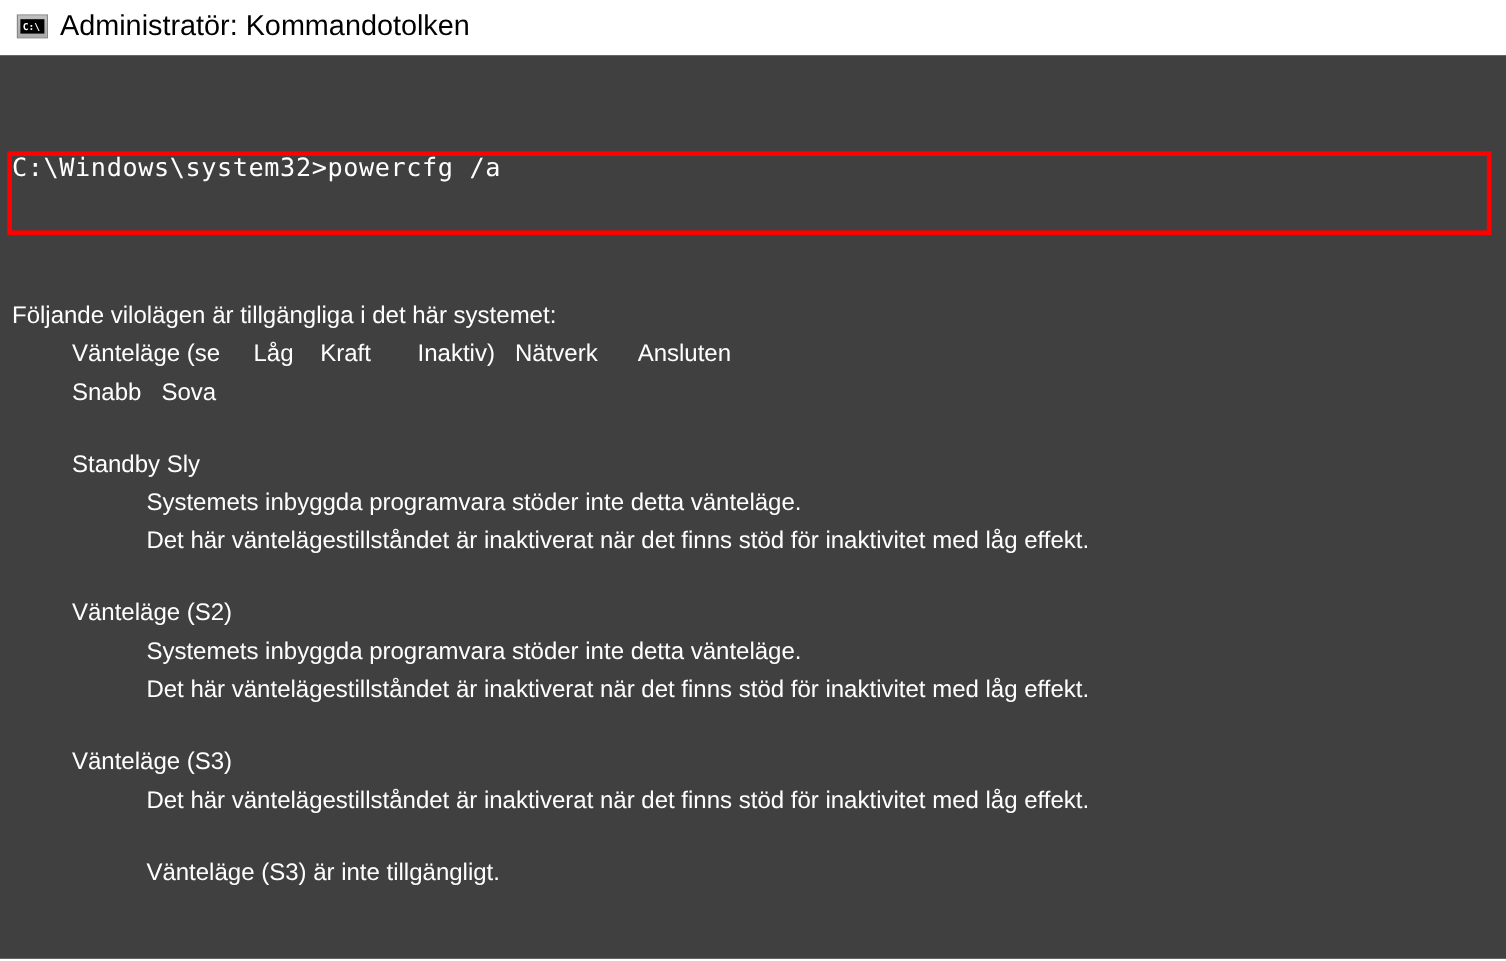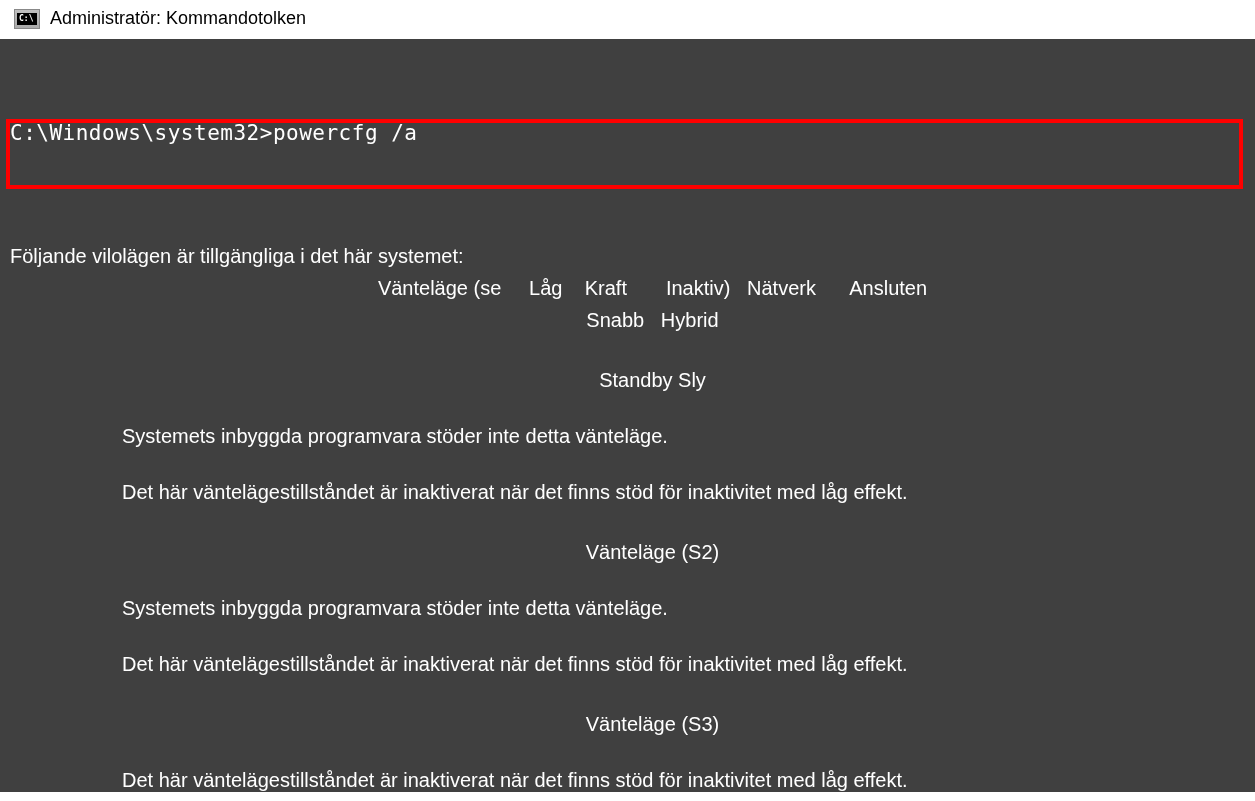--- a/index.html
+++ b/index.html
@@ -36,21 +36,21 @@
       width: 20px;
       height: 12px;
       font-size: 8px;
       display: flex;
       align-items: center;
       justify-content: flex-start;
       padding-left: 2px;
       font-family: monospace;
     }
     .title-text {
-      font-size: 18px;
+      font-size: 24px;
       color: #000;
     }
     .terminal {
       background: #404040;
       color: #ffffff;
       font-family: Consolas, "Lucida Console", monospace;
       font-size: 21px;
       line-height: 1.45;
       padding: 18px 10px 10px 10px;
       height: calc(801px - 48px);
@@ -69,22 +69,22 @@
       width: 1237px;
       height: 70px;
       pointer-events: none;
     }
     .output-block {
       font-family: Arial, "Segoe UI", sans-serif;
       font-size: 20px;
       white-space: normal;
       line-height: 1.6;
     }
-    .indent-1 { padding-left: 50px; text-align: center; }
-    .indent-2 { padding-left: 112px; margin-top: 24px; }
+    .indent-1 { padding-left: 50px; }
+    .indent-2 { padding-left: 112px; }
     .section-gap { height: 28px; }
     .spaced-words span { display: inline-block; }
   </style>
 </head>
 <body>
 
 <div class="titlebar">
   <div class="app-icon">
     <div class="app-icon-inner">C:\</div>
   </div>
@@ -99,21 +99,21 @@
     <div class="indent-1 spaced-words">
       <span>Vänteläge (se</span>&nbsp;&nbsp;&nbsp;&nbsp;
       <span>Låg</span>&nbsp;&nbsp;&nbsp;
       <span>Kraft</span>&nbsp;&nbsp;&nbsp;&nbsp;&nbsp;&nbsp;
       <span>Inaktiv)</span>&nbsp;&nbsp;
       <span>Nätverk</span>&nbsp;&nbsp;&nbsp;&nbsp;&nbsp;
       <span>Ansluten</span>
     </div>
     <div class="indent-1 spaced-words">
       <span>Snabb</span>&nbsp;&nbsp;
-      <span>Hybrid</span>
+      <span>Sova</span>
     </div>
 
     <div class="section-gap"></div>
 
     <div class="indent-1">Standby Sly</div>
     <div class="indent-2">Systemets inbyggda programvara stöder inte detta vänteläge.</div>
     <div class="indent-2">Det här väntelägestillståndet är inaktiverat när det finns stöd för inaktivitet med låg effekt.</div>
 
     <div class="section-gap"></div>
 

